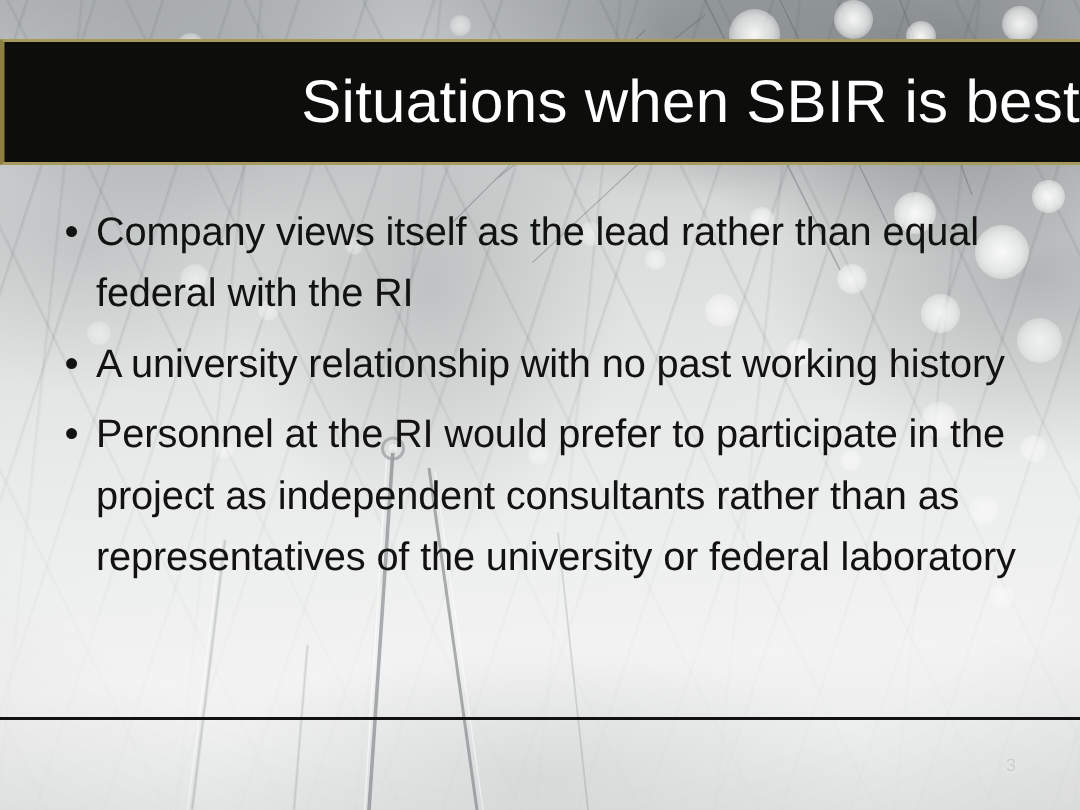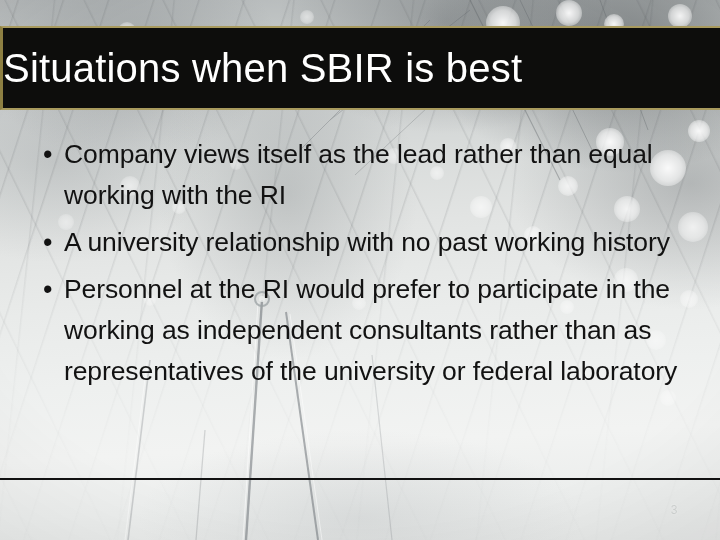--- a/index.html
+++ b/index.html
@@ -97,21 +97,21 @@
     top: 26px;
     width: 720px;
     height: 84px;
     box-sizing: border-box;
     background: #0d0d0c;
     border-top: 2px solid #a89a5e;
     border-bottom: 2px solid #a89a5e;
     border-left: 3px solid #8d7f42;
     display: flex;
     align-items: center;
-    justify-content: flex-start;
+    justify-content: flex-end;
   }
   #title-text {
     color: #ffffff;
     font-size: 40px;
     font-weight: 400;
     letter-spacing: 0.2px;
     line-height: 1.05;
     text-align: center;
     white-space: nowrap;
   }
@@ -238,31 +238,31 @@
   <div class="bg-layer bg-vignette"></div>
 
   <div id="title-bar">
     <div id="title-text">Situations when SBIR is best</div>
   </div>
 
   <div id="body">
 
     <div class="bullet-row">
       <div class="bullet-mark">•</div>
-      <div class="bullet-text">Company views itself as the lead rather than equal working with the RI</div>
+      <div class="bullet-text">Company views itself as the lead rather than equal federal with the RI</div>
     </div>
 
     <div class="bullet-row">
       <div class="bullet-mark">•</div>
       <div class="bullet-text">A university relationship with no past working history</div>
     </div>
 
     <div class="bullet-row">
       <div class="bullet-mark">•</div>
-      <div class="bullet-text">Personnel at the RI would prefer to participate in the working as independent consultants rather than as representatives of the university or federal laboratory</div>
+      <div class="bullet-text">Personnel at the RI would prefer to participate in the project as independent consultants rather than as representatives of the university or federal laboratory</div>
     </div>
 
   </div>
 
   <div id="footer-rule"></div>
   <div id="page-number">3</div>
 
 </div>
 
 </body></html>

